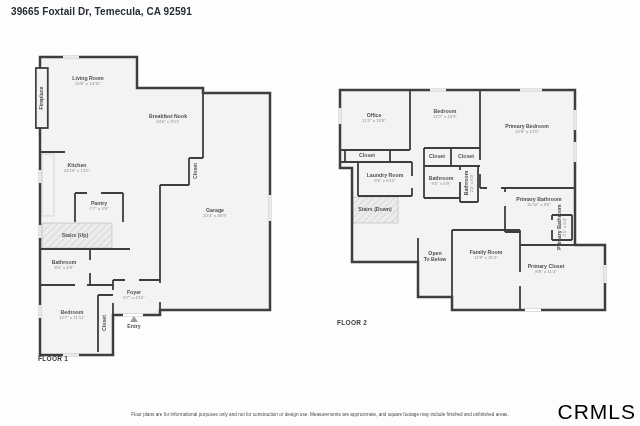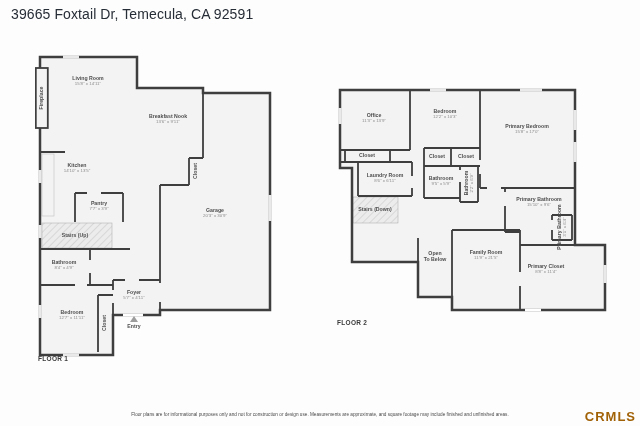--- a/index.html
+++ b/index.html
@@ -2,21 +2,21 @@
 <html><head>
 <meta charset="utf-8">
 <style>
   html,body{margin:0;padding:0;}
   body{
     width:640px;height:426px;position:relative;overflow:hidden;
     background:#fdfdfd;font-family:"Liberation Sans",sans-serif;
   }
   .page-title{
     position:absolute;left:11px;top:6px;
-    font-size:14px;font-weight:400;color:#272d36;letter-spacing:.1px;
+    font-size:10px;font-weight:700;color:#272d36;letter-spacing:.1px;
   }
   .floor{position:absolute;}
   #floor1{left:35px;top:55px;width:240px;height:315px;}
   #floor2{left:335px;top:80px;width:290px;height:255px;}
   .floor svg{position:absolute;left:0;top:0;}
   .room-label{
     position:absolute;transform:translate(-50%,-50%) scale(.8);
     text-align:center;color:#4e4e4e;line-height:1.3;white-space:pre;
     pointer-events:none;
   }
@@ -32,21 +32,21 @@
     position:absolute;left:95px;top:261px;width:0;height:0;
     border-left:4px solid transparent;border-right:4px solid transparent;
     border-bottom:6px solid #9c9c9c;
   }
   .disclaimer{
     position:absolute;left:50%;top:411px;transform:translateX(-50%) scale(.78);
     font-size:6px;color:#4a4a4a;white-space:nowrap;
   }
   .watermark{
     position:absolute;right:4px;bottom:2px;
-    font-size:13px;font-weight:700;color:#a16207;letter-spacing:1px;
+    font-size:21px;font-weight:400;color:#000000;letter-spacing:1px;
   }
 </style>
 </head>
 <body>
 
 <div class="page-title">39665 Foxtail Dr, Temecula, CA 92591</div>
 
 <div class="floor" id="floor1">
   <svg width="240" height="315" viewBox="0 0 240 315">
     <defs>

